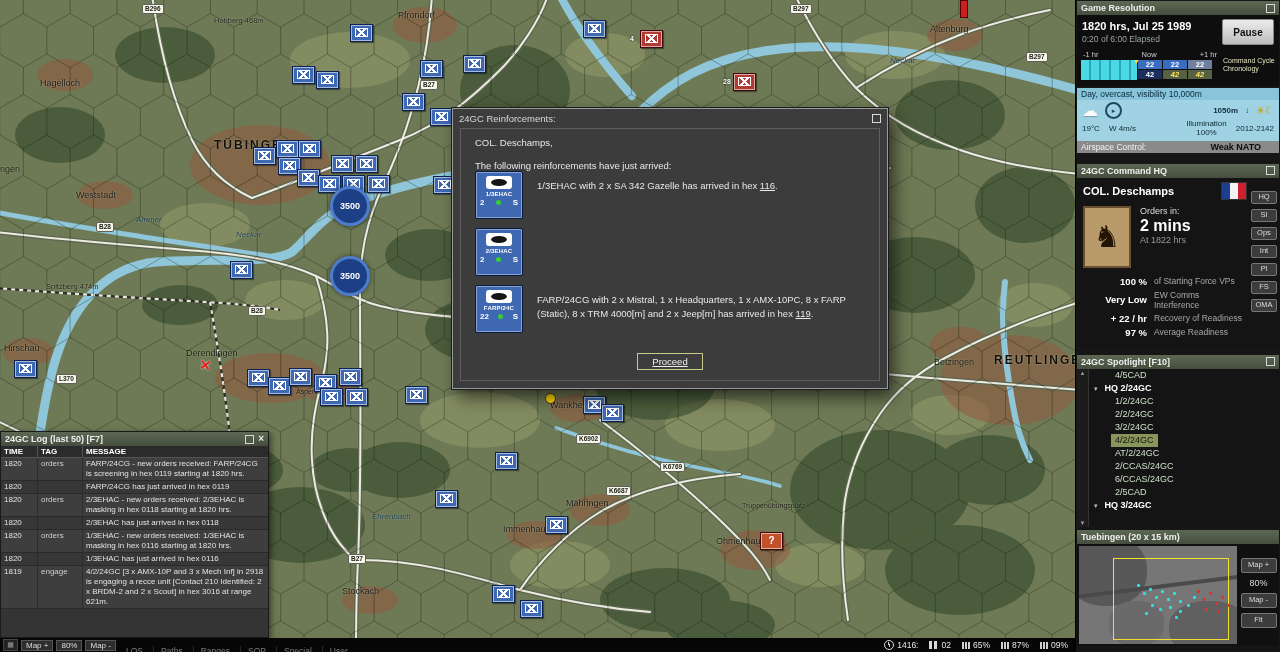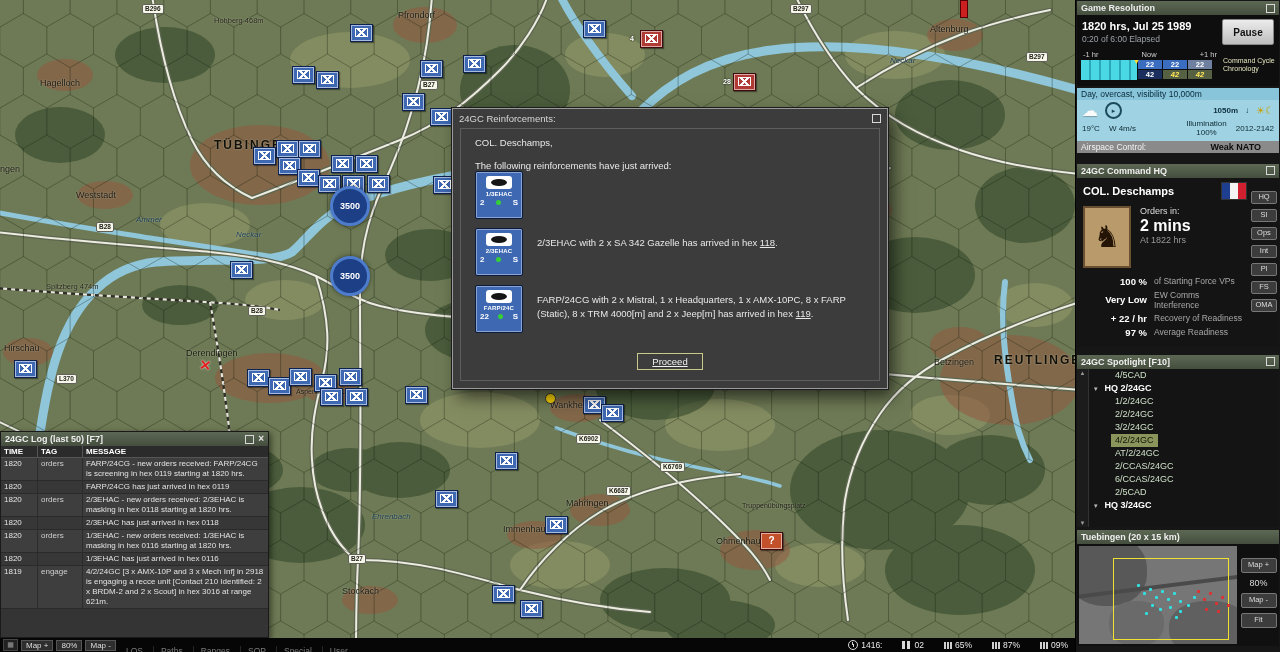--- a/index.html
+++ b/index.html
@@ -165,21 +165,21 @@
         line-height:12px;padding:0;font-family:inherit;}
   .mm-zoom{color:#ddd;font-size:9px;}
 
   
   .statusbar{position:absolute;left:0;top:638px;width:1075px;height:14px;background:#060606;display:flex;align-items:center;
         padding:0 3px;box-sizing:border-box;z-index:25;gap:3px;}
   .sb-lead{width:13px;height:10px;background:#222;border:1px solid #444;color:#9a9a9a;font-size:7px;line-height:9px;text-align:center;}
   .sb-btn{background:#2e2e2e;border:1px solid #555;color:#ddd;font-size:8px;line-height:9px;height:11px;padding:0 4px;font-family:inherit;}
   .sb-tool{color:#7a7a7a;font-size:8.5px;padding:0 7px;margin-top:12px;}
   .sb-tool + .sb-tool{border-left:1px solid #262626;}
-  .sb-right{margin-left:auto;display:flex;align-items:center;gap:20px;margin-right:4px;}
+  .sb-right{margin-left:auto;display:flex;align-items:center;gap:11px;margin-right:4px;}
   .sb-stat{display:flex;align-items:center;color:#e8e8e8;font-size:8.5px;gap:3px;}
   .sbi{display:inline-block;position:relative;}
   .ic-clock{width:8px;height:8px;border:1px solid #d8d8d8;border-radius:50%;}
   .ic-clock::after{content:"";position:absolute;left:3px;top:1px;width:1px;height:3px;background:#d8d8d8;box-shadow:1px 2px 0 #d8d8d8;}
   .ic-units{width:9px;height:8px;background:linear-gradient(to right,#d8d8d8 0 3px,transparent 3px 5px,#d8d8d8 5px 8px,transparent 8px);}
   .ic-stat{width:2px;height:7px;background:#cfcfcf;box-shadow:3px 0 0 #cfcfcf,6px 0 0 #cfcfcf;margin-right:6px;}
 </style>
 </head>
 <body>
 
@@ -461,32 +461,32 @@
           <div class="dlg-item">
             <div class="bcounter">
               <div class="bc-sym"></div>
               <div class="bc-name">1/3EHAC</div>
               <div class="bc-row">
                 <span>2</span>
                 <span class="bc-dot"></span>
                 <span>S</span>
               </div>
             </div>
+            <div class="dlg-text">1/3EHAC with 2 x SA 342 Gazelle has arrived in hex <span class="hexlink">116</span>.</div>
           </div>
           <div class="dlg-item">
             <div class="bcounter">
               <div class="bc-sym"></div>
               <div class="bc-name">2/3EHAC</div>
               <div class="bc-row">
                 <span>2</span>
                 <span class="bc-dot"></span>
                 <span>S</span>
               </div>
             </div>
-            <div class="dlg-text">2/3EHAC with 2 x SA 342 Gazelle has arrived in hex <span class="hexlink">118</span>.</div>
           </div>
           <div class="dlg-item">
             <div class="bcounter">
               <div class="bc-sym"></div>
               <div class="bc-name">FARP/24C</div>
               <div class="bc-row">
                 <span>22</span>
                 <span class="bc-dot"></span>
                 <span>S</span>
               </div>

